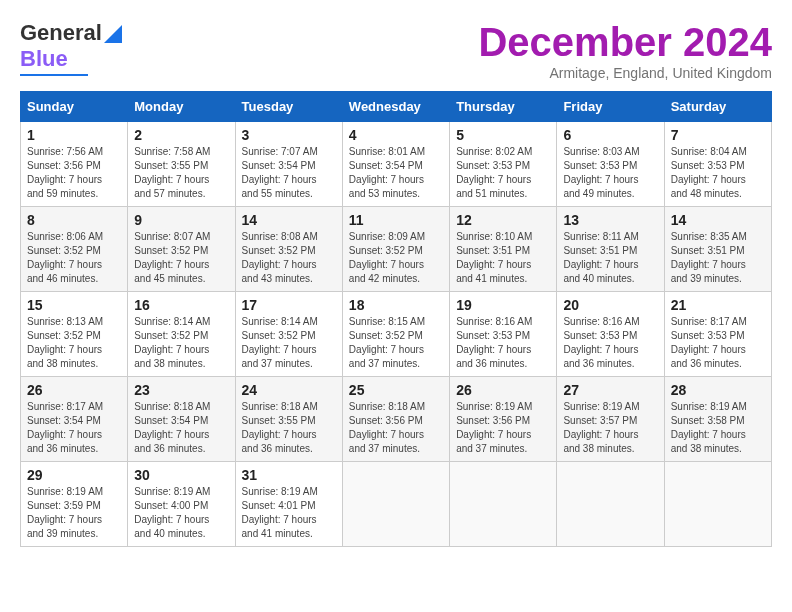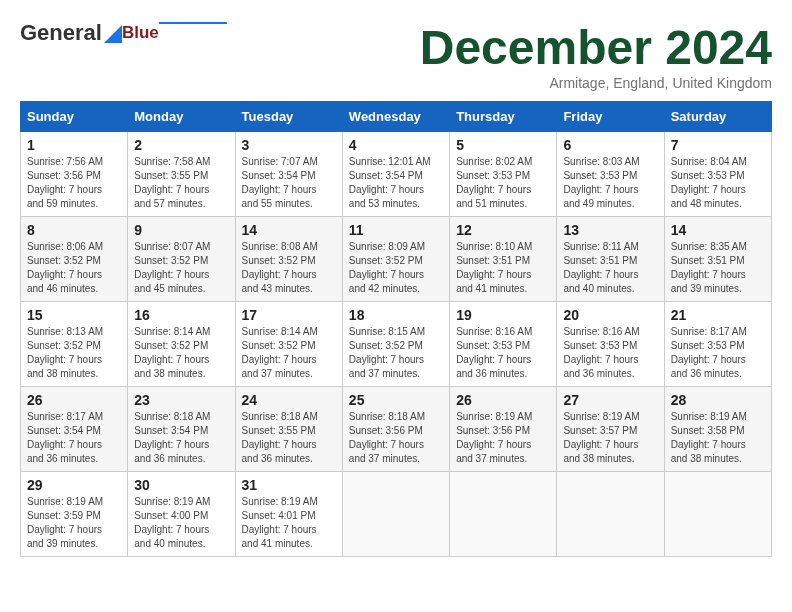--- a/index.html
+++ b/index.html
@@ -13,23 +13,23 @@
     .header {
       display: flex;
       justify-content: space-between;
       align-items: flex-start;
       margin-bottom: 10px;
     }
     .title-block {
       text-align: right;
     }
     .month-title {
-      font-size: 48px;
+      font-size: 40px;
       font-weight: bold;
-      color: #14532d;
+      color: #a21caf;
     }
     .subtitle {
       font-size: 14px;
       color: #737373;
     }
     table {
       width: 100%;
       border-collapse: collapse;
       font-size: 11px;
       border-radius: 22px;
@@ -66,21 +66,21 @@
     .day-info {
       color: #444;
       font-size: 10px;
       line-height: 1.4;
     }
     .empty-cell {
       background: #f9f9f9 !important;
     }
     .logo-container {
       display: flex;
-      flex-direction: row;
+      flex-direction: column;
     }
     .logo-line1 {
       display: flex;
       align-items: center;
     }
     .general-text {
       font-size: 22px;
       font-weight: bold;
       color: #333;
     }
@@ -88,22 +88,22 @@
       display: inline-block;
       width: 0;
       height: 0;
       border-style: solid;
       border-width: 0 0 18px 18px;
       border-color: transparent transparent #1a73e8 transparent;
       margin-left: 2px;
       margin-bottom: -2px;
     }
     .blue-text {
-      color: #7f1d1d;
-      font-size: 17px;
+      color: #8b5cf6;
+      font-size: 22px;
       font-weight: bold;
     }
     .logo-divider {
       height: 2px;
       background: #1a73e8;
       width: 68px;
       margin-top: 2px;
     }
   </style>
 </head>
@@ -160,21 +160,21 @@
           <span class="day-num">3</span>
           <div class="day-info">
             <span>Sunrise: 7:07 AM</span><br>
             <span>Sunset: 3:54 PM</span><br>
             <span>Daylight: 7 hours and 55 minutes.</span>
           </div>
         </td>
         <td>
           <span class="day-num">4</span>
           <div class="day-info">
-            <span>Sunrise: 12:01 AM</span><br>
+            <span>Sunrise: 8:01 AM</span><br>
             <span>Sunset: 3:54 PM</span><br>
             <span>Daylight: 7 hours and 53 minutes.</span>
           </div>
         </td>
         <td>
           <span class="day-num">5</span>
           <div class="day-info">
             <span>Sunrise: 8:02 AM</span><br>
             <span>Sunset: 3:53 PM</span><br>
             <span>Daylight: 7 hours and 51 minutes.</span>

